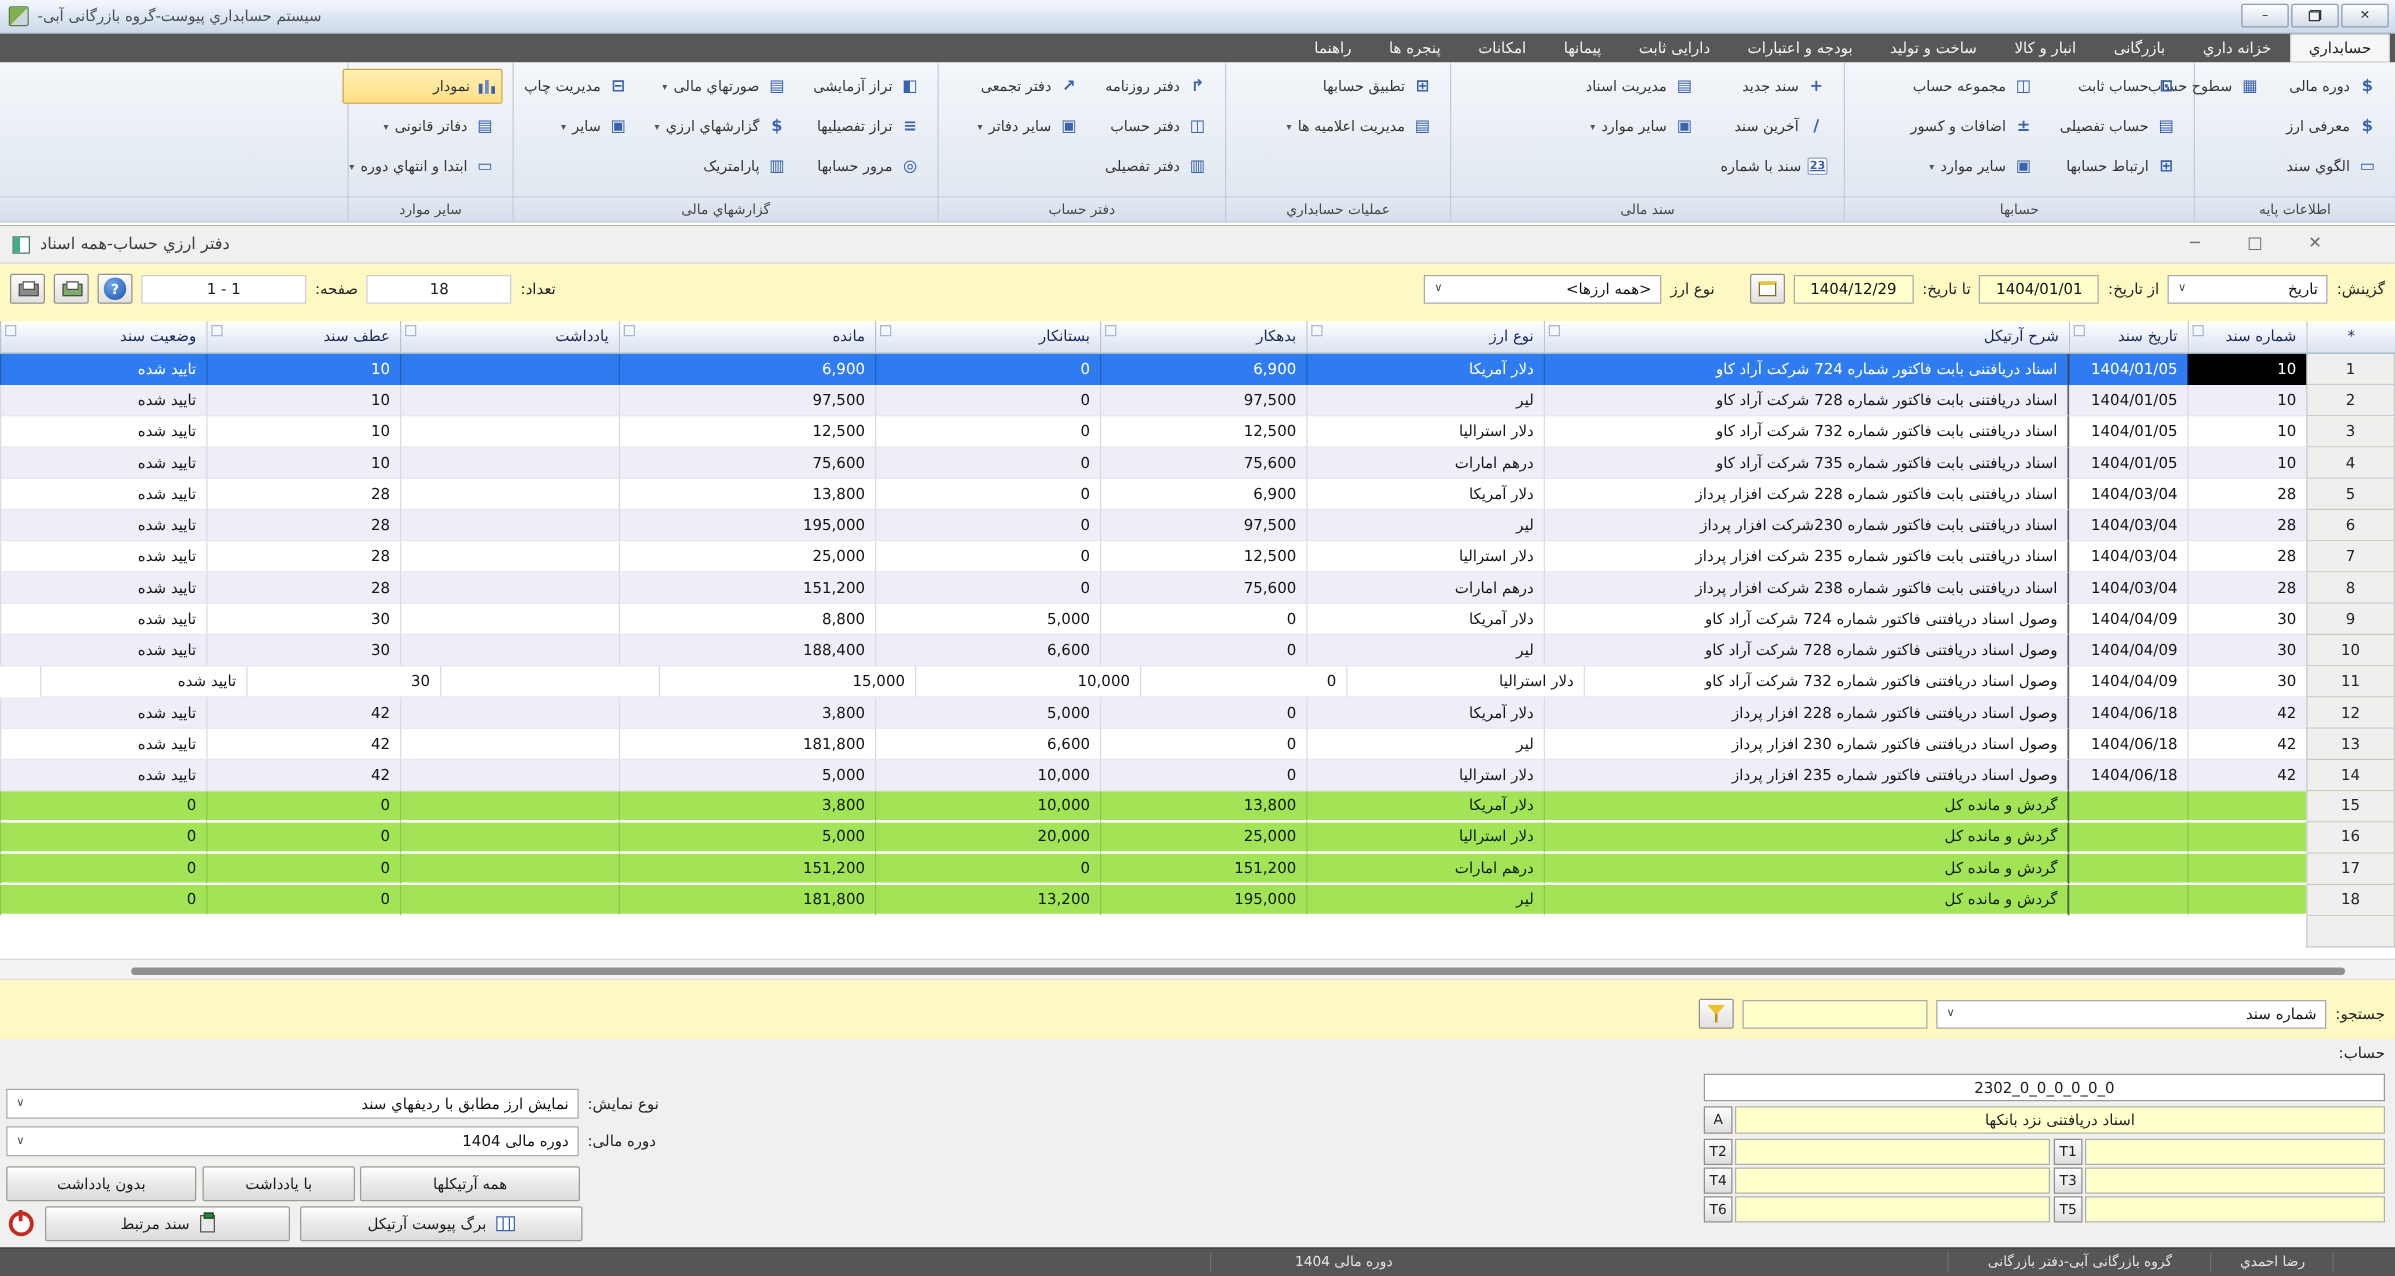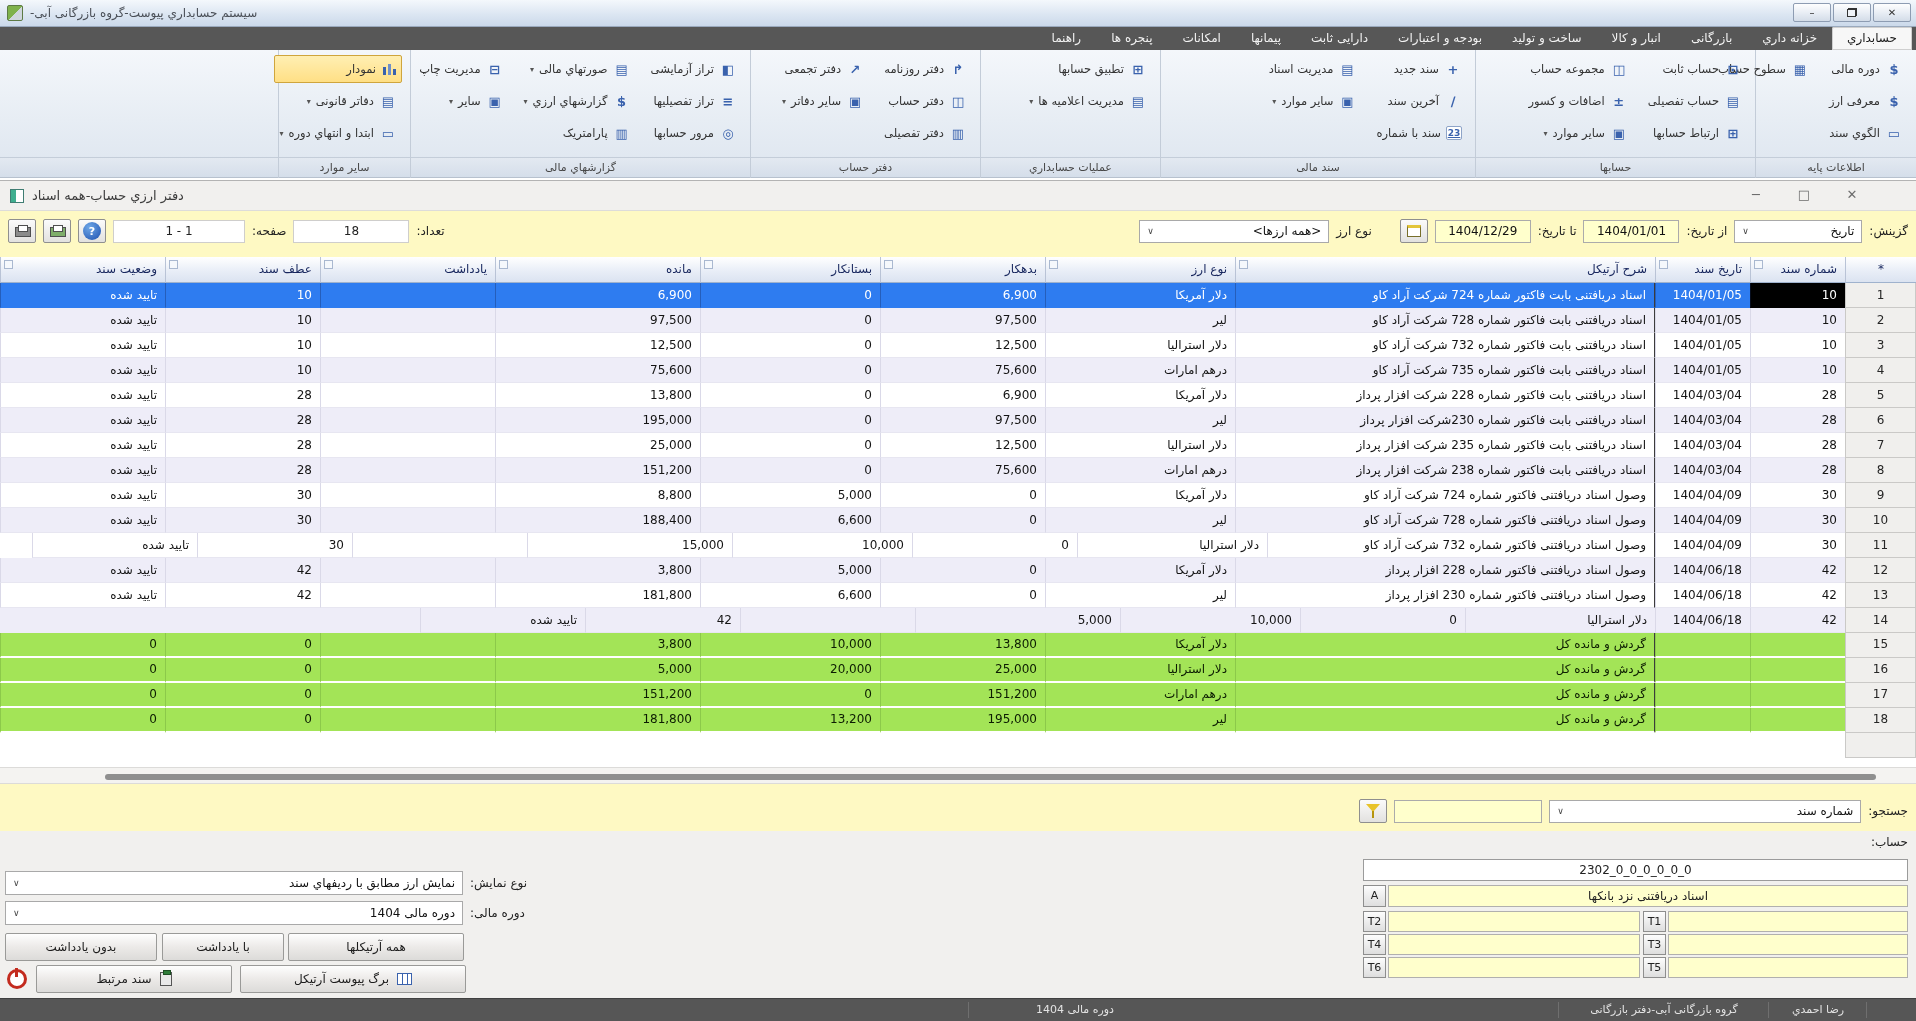--- a/index.html
+++ b/index.html
@@ -614,20 +614,21 @@
           <div class="gc c-credit" style="width: 180px;">6,600</div>
           <div class="gc c-bal" style="width: 205px;">181,800</div>
           <div class="gc c-note" style="width: 175px;"></div>
           <div class="gc c-ref" style="width: 155px;">42</div>
           <div class="gc c-status" style="width: 165px;">تایید شده</div>
         </div>
         <div class="gr alt">
           <div class="gc c-num" style="width: 71px;">14</div>
           <div class="gc c-docno" style="width: 95px;">42</div>
           <div class="gc c-date" style="width: 95px;">1404/06/18</div>
+          <div class="gc c-desc" style="width: 420px;">وصول اسناد دریافتنی فاکتور شماره 235 افزار پرداز</div>
           <div class="gc c-cur" style="width: 190px;">دلار استرالیا</div>
           <div class="gc c-debit" style="width: 165px;">0</div>
           <div class="gc c-credit" style="width: 180px;">10,000</div>
           <div class="gc c-bal" style="width: 205px;">5,000</div>
           <div class="gc c-note" style="width: 175px;"></div>
           <div class="gc c-ref" style="width: 155px;">42</div>
           <div class="gc c-status" style="width: 165px;">تایید شده</div>
         </div>
         <div class="gr green">
           <div class="gc c-num" style="width: 71px;">15</div>

